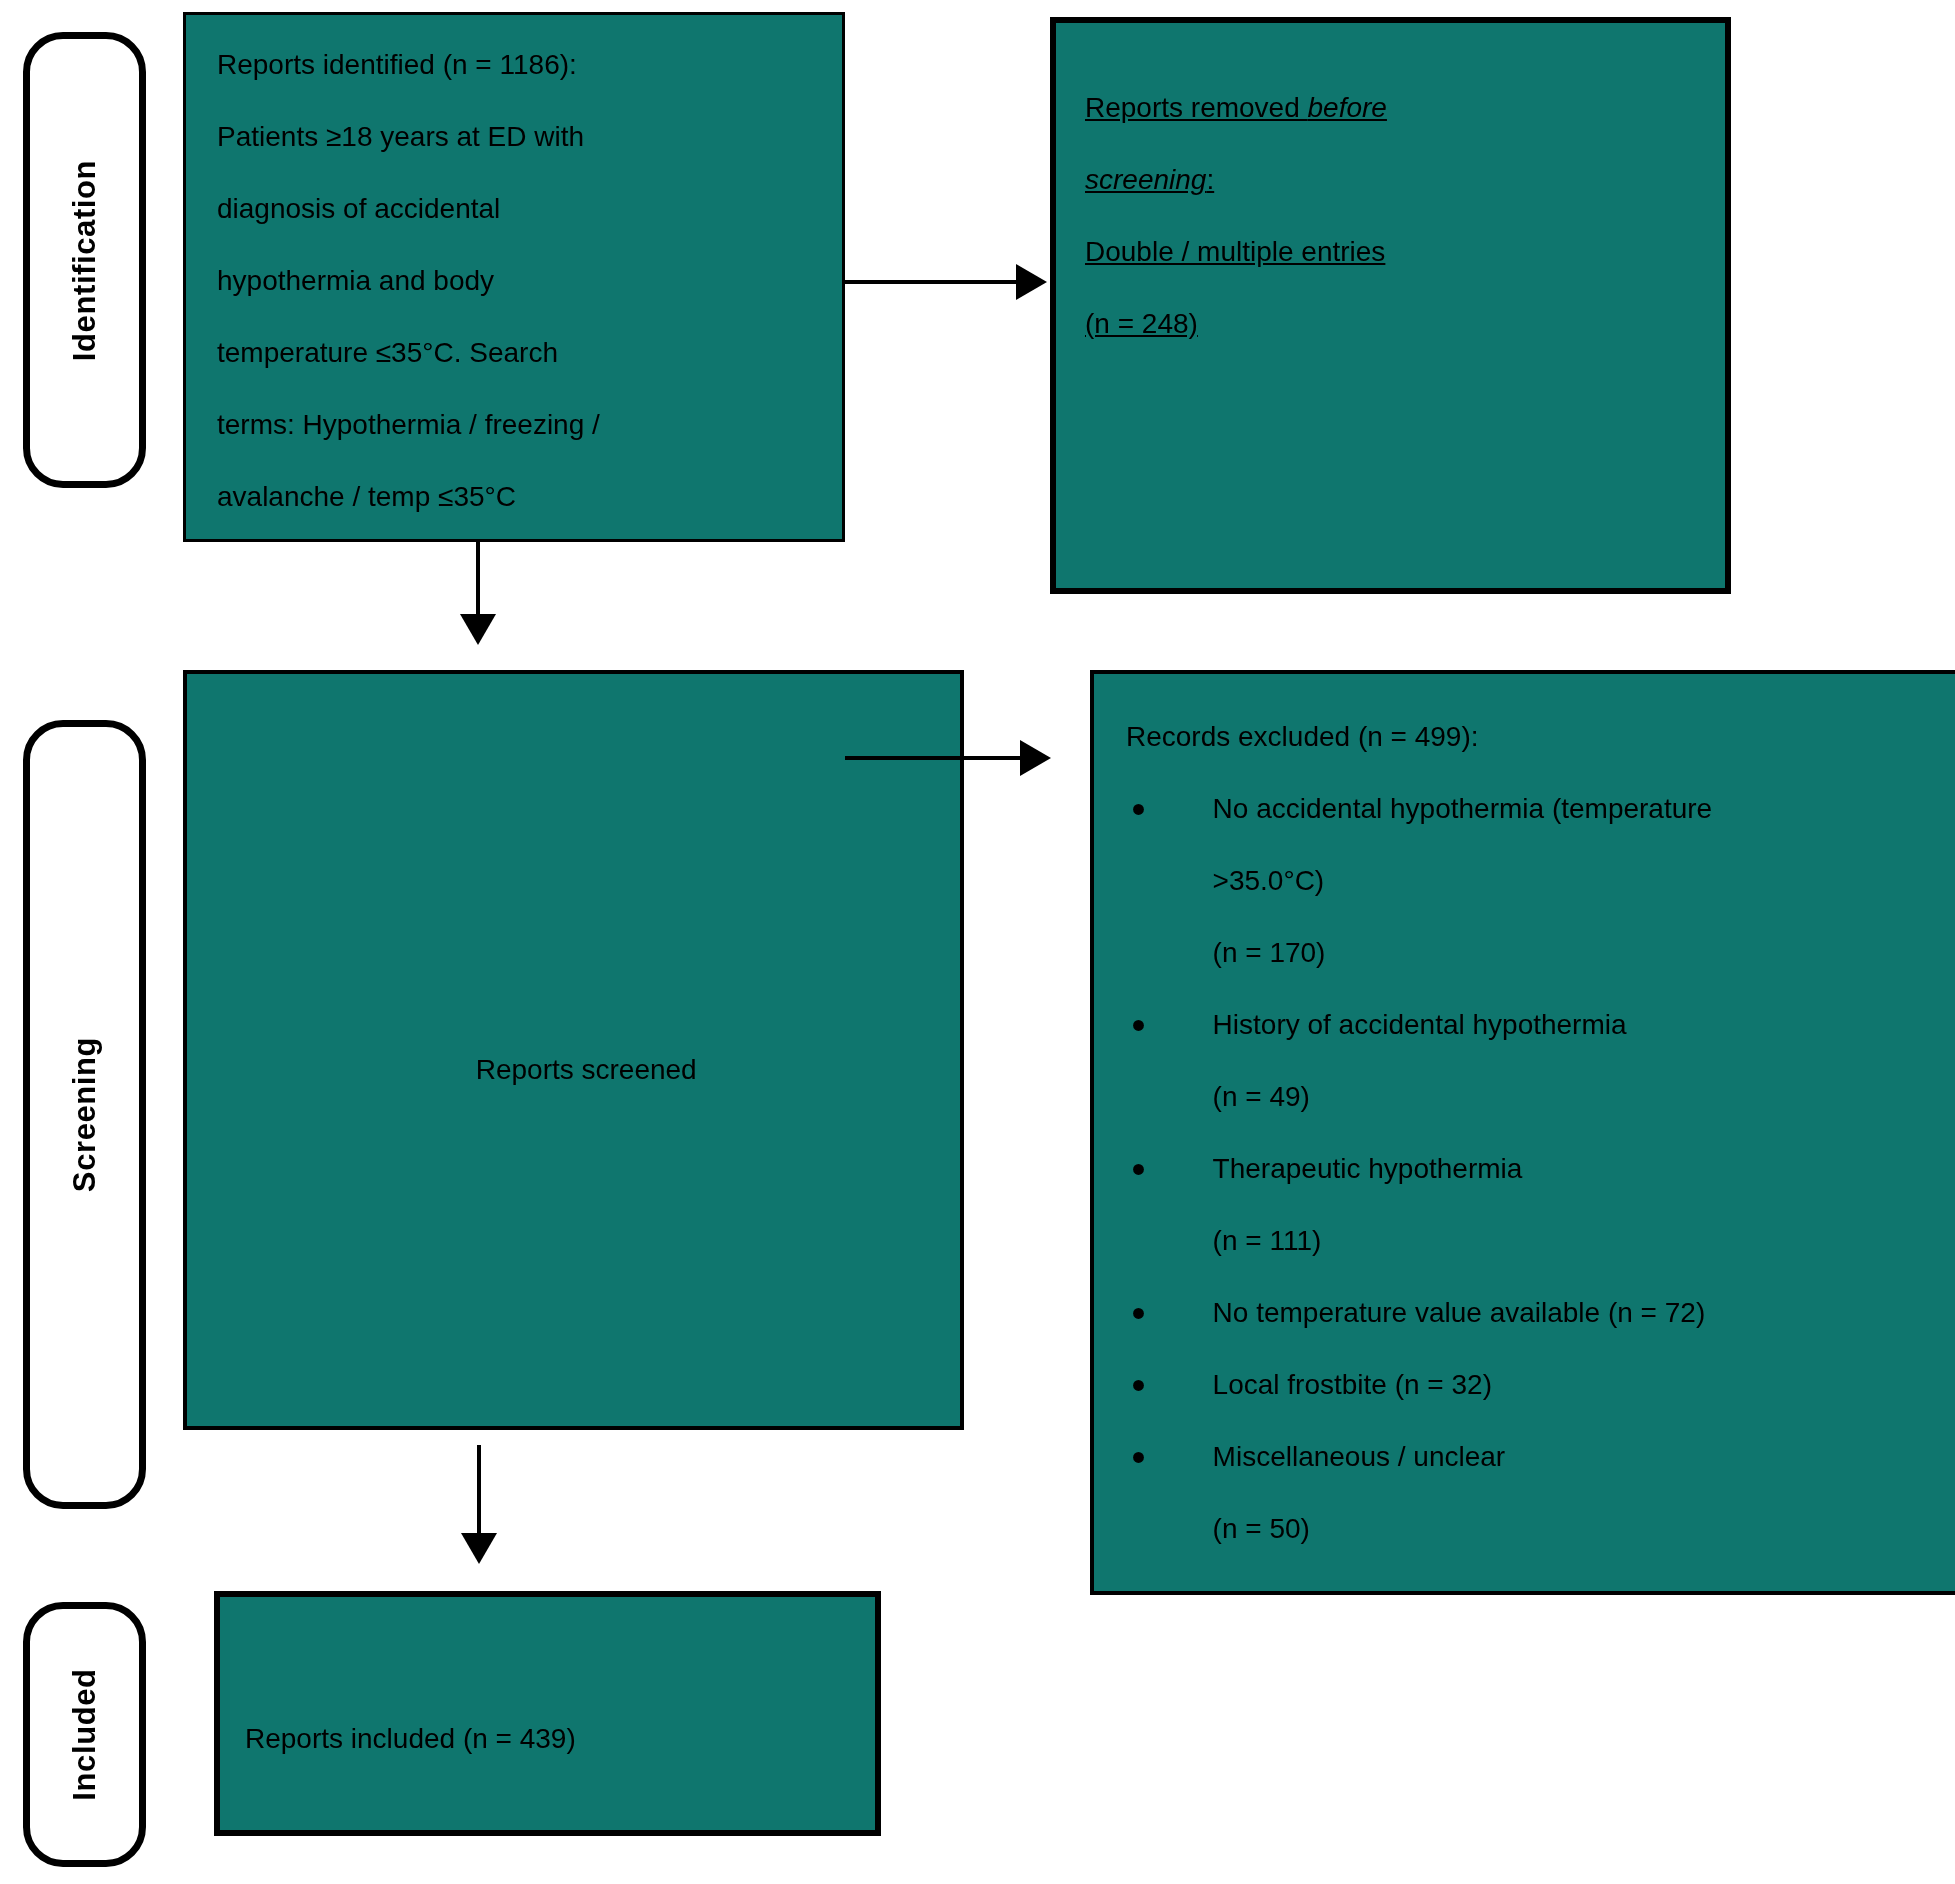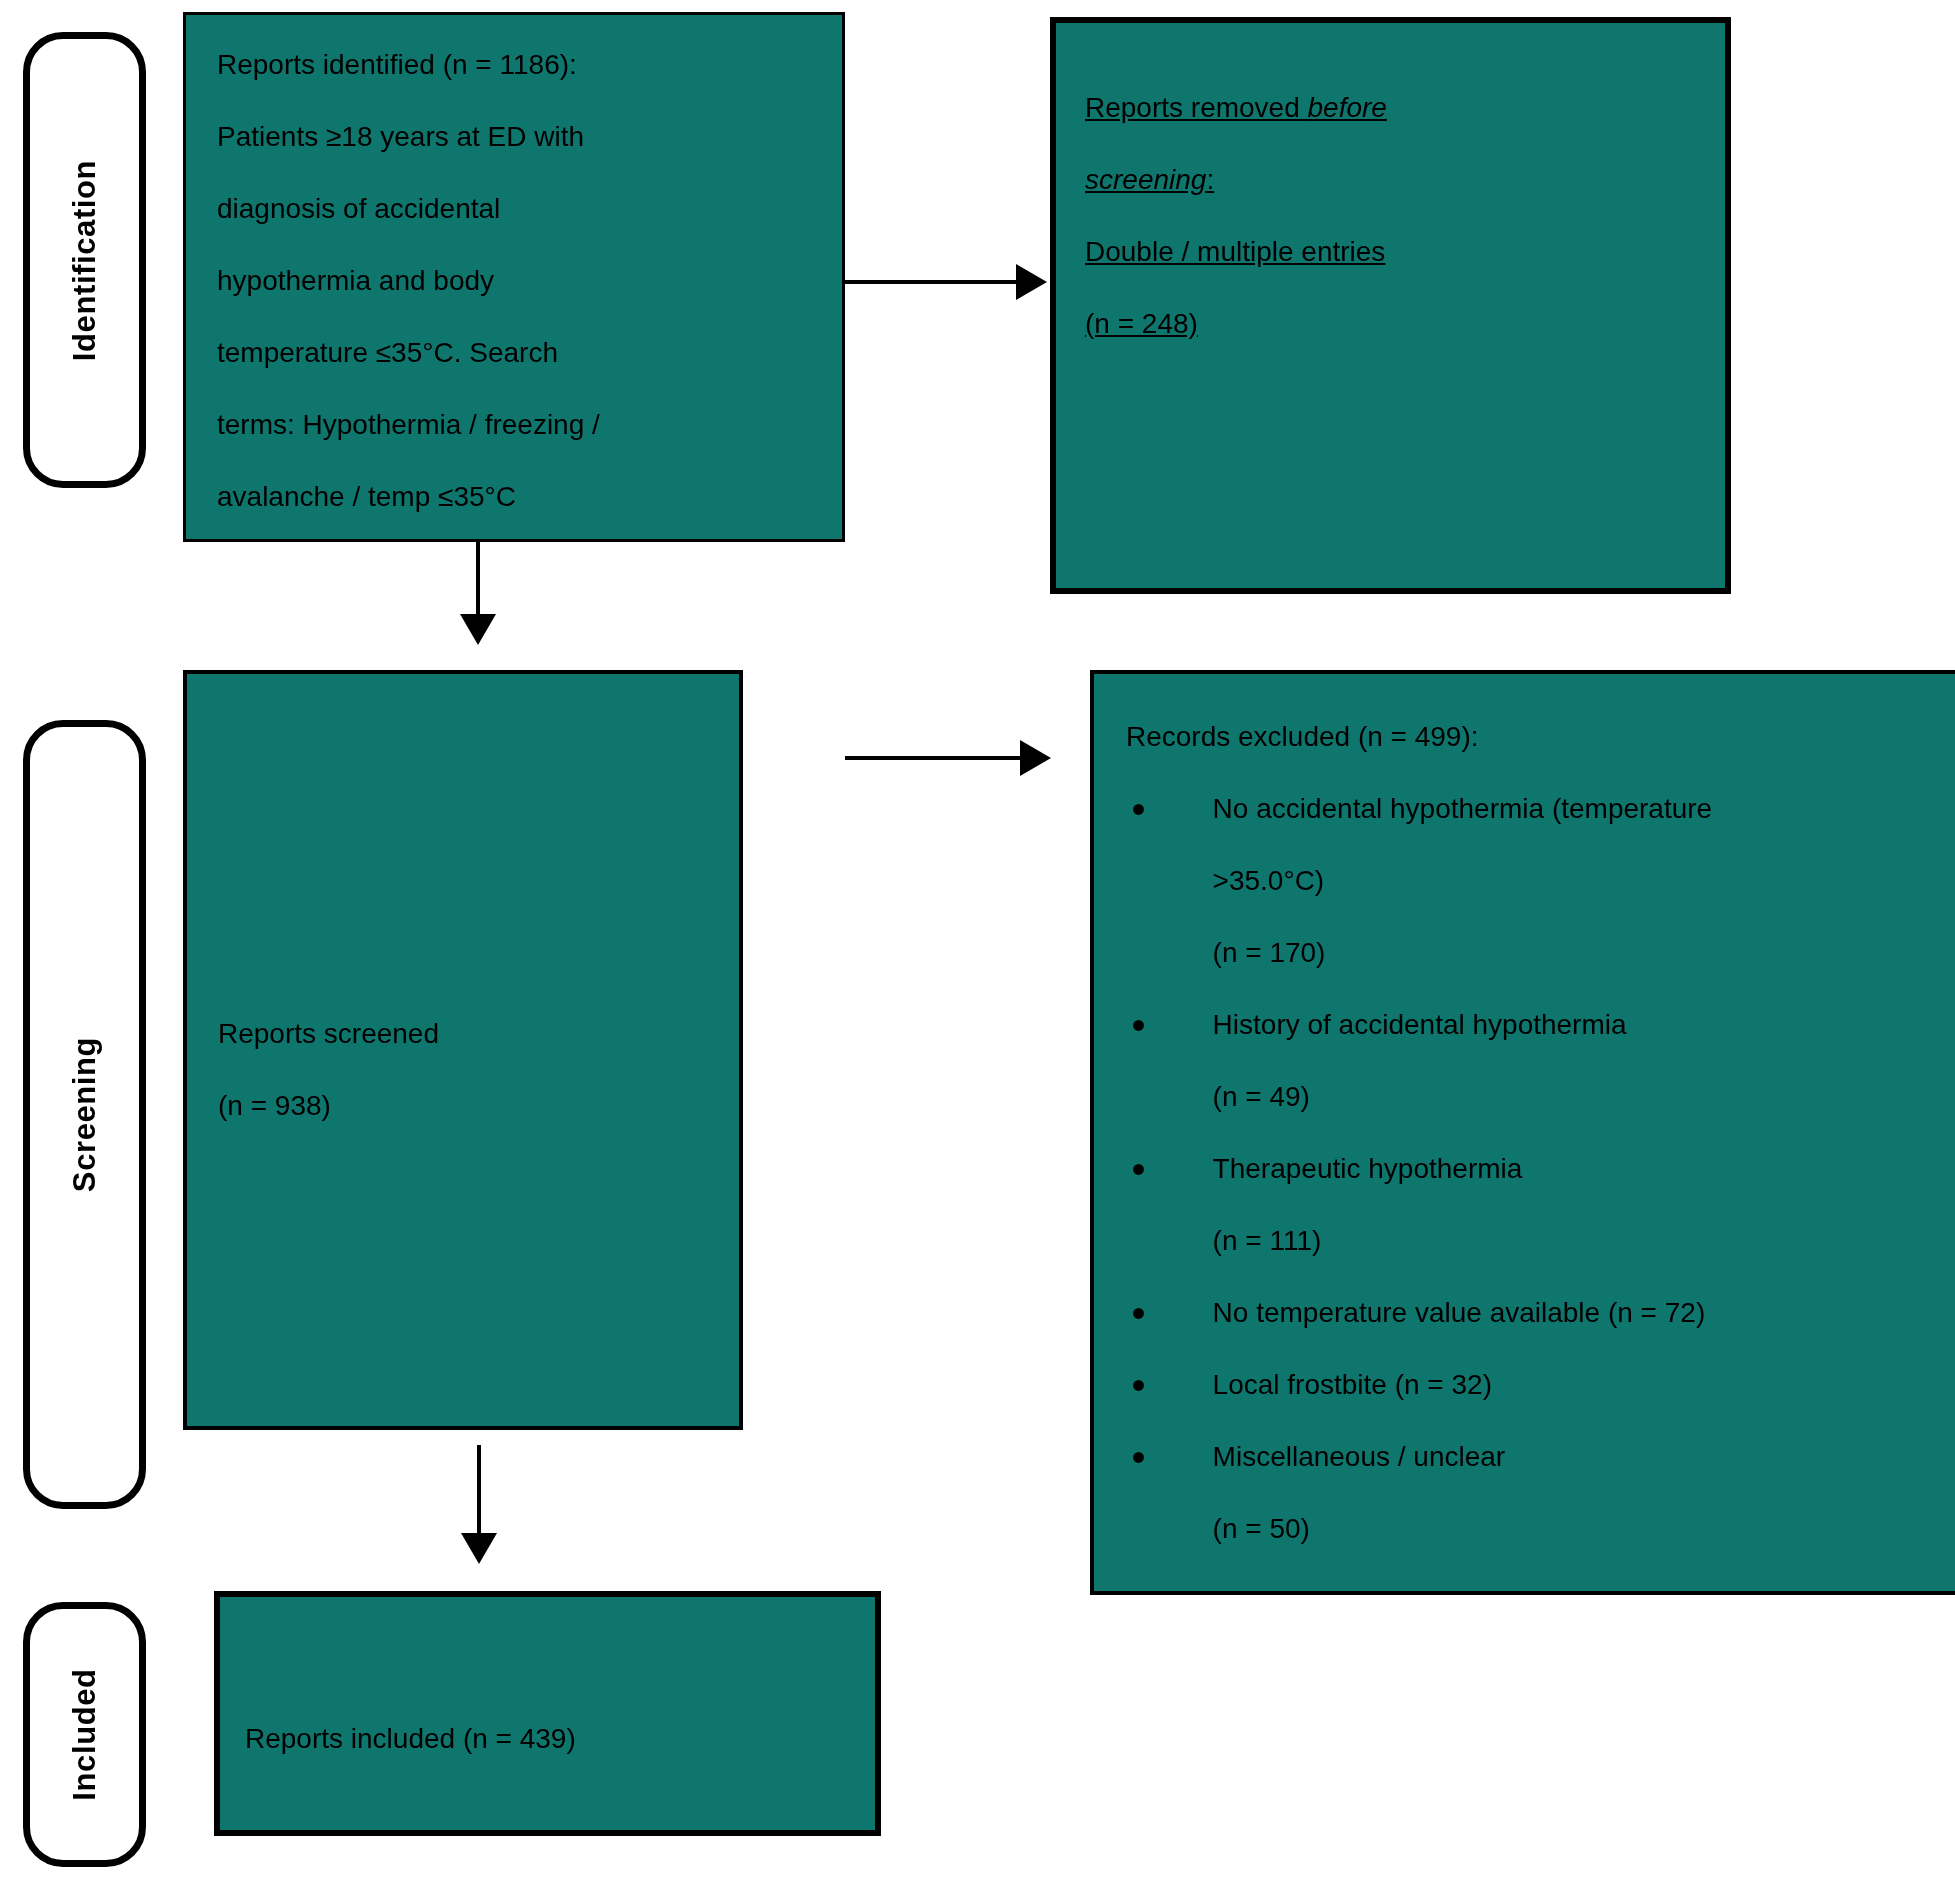--- a/index.html
+++ b/index.html
@@ -45,21 +45,21 @@
   .line { white-space: nowrap; }
   .italic { font-style: italic; }
   .center-v {
     display: flex;
     flex-direction: column;
     justify-content: center;
   }
   
   #box-identified { left: 183px; top: 12.2px;   width: 662px; height: 530px;  border-width: 3.9px;  padding: 14px 5.6px 0 31px; }
   #box-removed    { left: 1050px; top: 16.7px;  width: 681px; height: 577px;  border-width: 6.7px; padding: 49px 5.6px 0 29px; text-decoration: underline; }
-  #box-screened   { left: 183px; top: 670px; width: 560px; height: 760px; border-width: 4.4px;  padding: 39px 5.6px 0 31px; }
+  #box-screened   { left: 183px; top: 670px; width: 781px; height: 760px; border-width: 4.4px;  padding: 39px 5.6px 0 31px; text-align: center; }
   #box-excluded   { left: 1056px; top: 670px; width: 882px; height: 925px; border-width: 4.4px; padding: 27px 5.6px 0 32px; margin-left: 34px; }
   #box-included   { left: 183px; top: 1591px; width: 667px; height: 245px;  border-width: 6.7px; padding: 50px 5.6px 0 25px; margin-left: 31px; }
 
   #pill-identification { left: 23px; top: 32px;   width: 123px; height: 456px; }
   #pill-screening      { left: 23px; top: 720px; width: 123px; height: 789px; }
   #pill-included       { left: 23px; top: 1602px; width: 123px; height: 265px; }
 
   .bullet { display: flex; margin-left: 5.6px; }
   .bullet .dot {
     flex: 0 0 81px;
@@ -118,21 +118,20 @@
 
   <div class="box" id="box-removed">
     <div class="line"><span>Reports removed </span><span class="italic">before</span></div>
     <div class="line"><span class="italic">screening</span><span>:</span></div>
     <div class="line">Double / multiple entries</div>
     <div class="line">(n = 248)</div>
   </div>
 
   <div class="box center-v" id="box-screened">
     <div class="line">Reports screened</div>
-    <div class="line">(n = 938)</div>
   </div>
 
   <div class="box" id="box-excluded">
     <div class="line">Records excluded (n = 499):</div>
 
     <div class="bullet">
       <span class="dot">•</span>
       <span class="btxt">
         <span class="line" style="display:block">No accidental hypothermia (temperature</span>
         <span class="line" style="display:block">&gt;35.0°C)</span>

